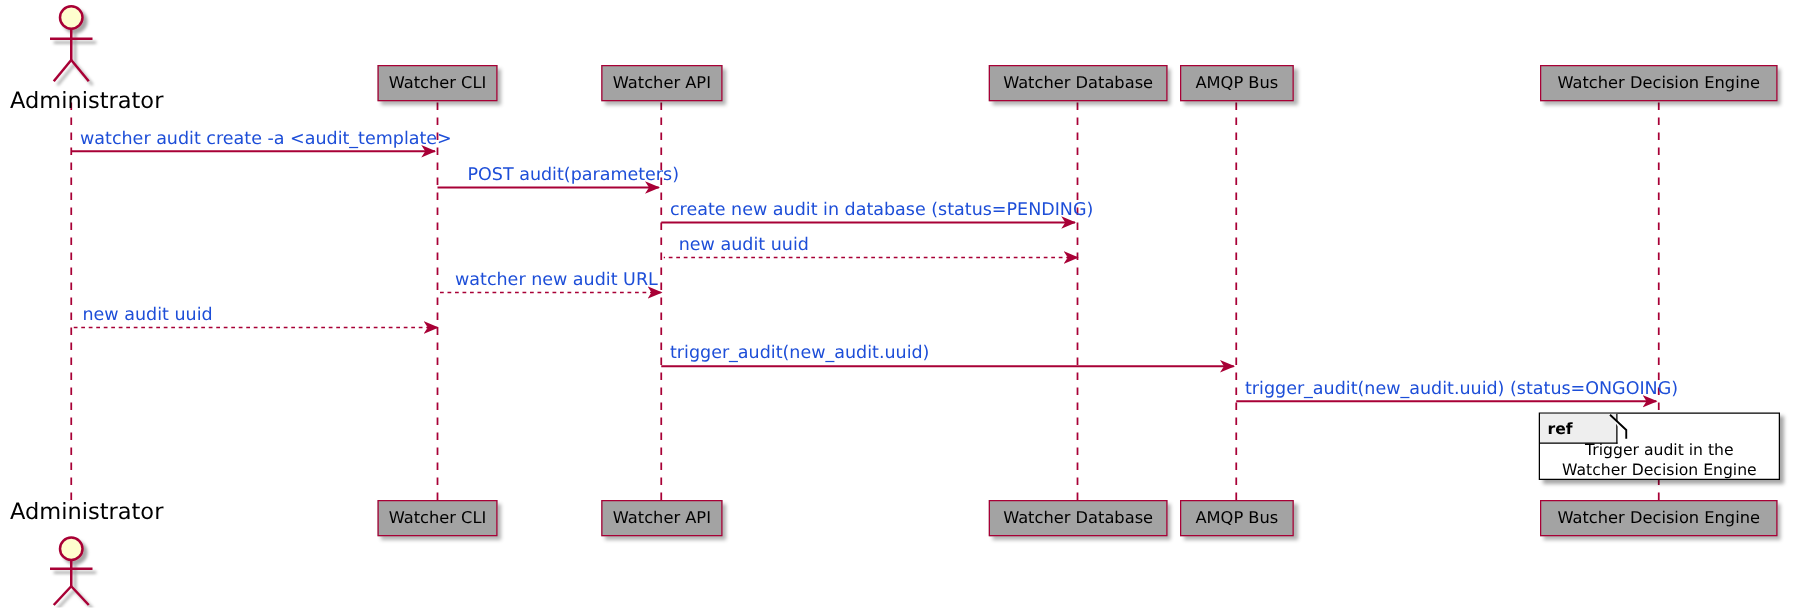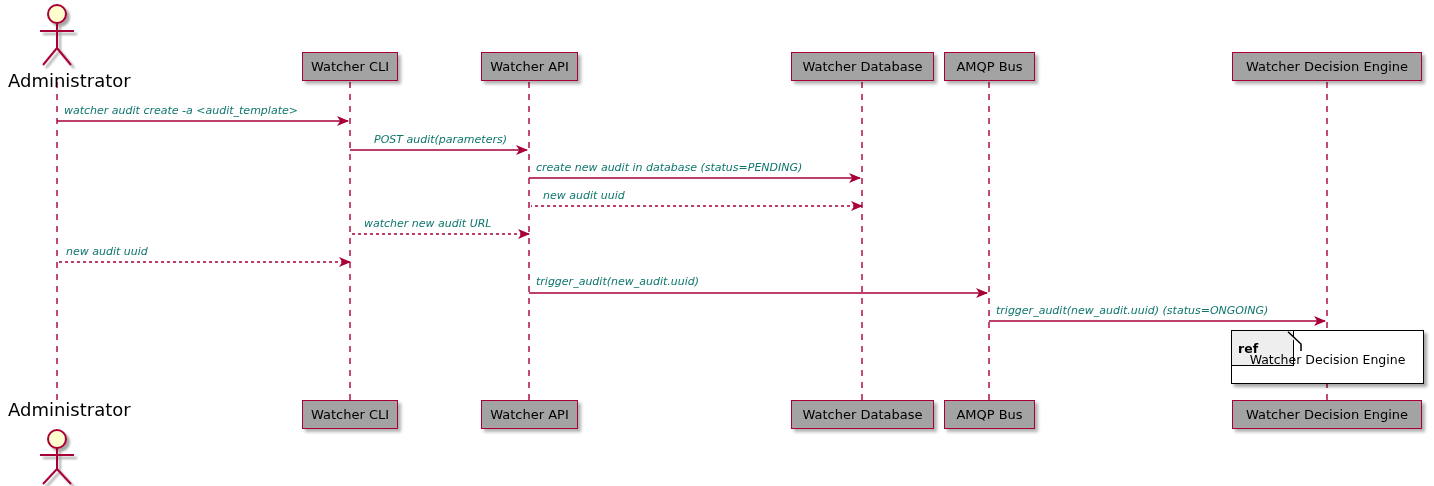--- a/index.html
+++ b/index.html
@@ -16,25 +16,24 @@
   }
   #diagram {
     position: absolute;
     left: 0; top: 0;
     width: 1434px;
     height: 486px;
   }
   .msg-label {
     position: absolute;
     font-family: "DejaVu Sans", "Liberation Sans", sans-serif;
-    font-size: 11px;
-    color: #0f766e;
+    font-size: 14px;
+    color: #1d4ed8;
     white-space: nowrap;
     line-height: 14px;
-    font-style: italic;
   }
   .participant-box {
     position: absolute;
     background: #a3a3a3;
     border: 1.5px solid #A80036;
     box-shadow: 3px 3px 3px rgba(0,0,0,0.30);
     display: flex;
     align-items: center;
     justify-content: center;
     box-sizing: border-box;
@@ -51,21 +50,21 @@
   .ref-box {
     position: absolute;
     background: #FFFFFF;
     border: 1.5px solid #000000;
     box-shadow: 3px 3px 3px rgba(0,0,0,0.35);
     box-sizing: border-box;
   }
   .ref-tab {
     position: absolute;
     left: 0; top: 0;
-    height: 35px;
+    height: 24px;
     background: #EEEEEE;
     border-right: 1.5px solid #000000;
     border-bottom: 1.5px solid #000000;
     font-weight: bold;
     font-size: 12.5px;
     padding: 0 8px 0 6px;
     display: flex;
     align-items: center;
     box-sizing: border-box;
   }
@@ -180,15 +179,16 @@
 <div class="ref-box" style="left:1231px; top:330px; width:193px; height:54px;">
   <div class="ref-tab" style="width:62px;">
     <span>ref</span>
   </div>
   <svg width="193" height="54" style="position:absolute;left:0;top:0;pointer-events:none;">
     <path d="M62,0.8 L62,20 L48,20" fill="none" stroke="#000000" stroke-width="0"></path>
     <path d="M56,0.8 L69,13 L69,20" fill="#FFFFFF" stroke="#000000" stroke-width="1.5"></path>
     <path d="M47,0.8 L47,20" stroke="#000000" stroke-width="0"></path>
   </svg>
   <div class="ref-body">
+    <div>Trigger audit in the</div>
     <div>Watcher Decision Engine</div>
   </div>
 </div>
 
 </body></html>

